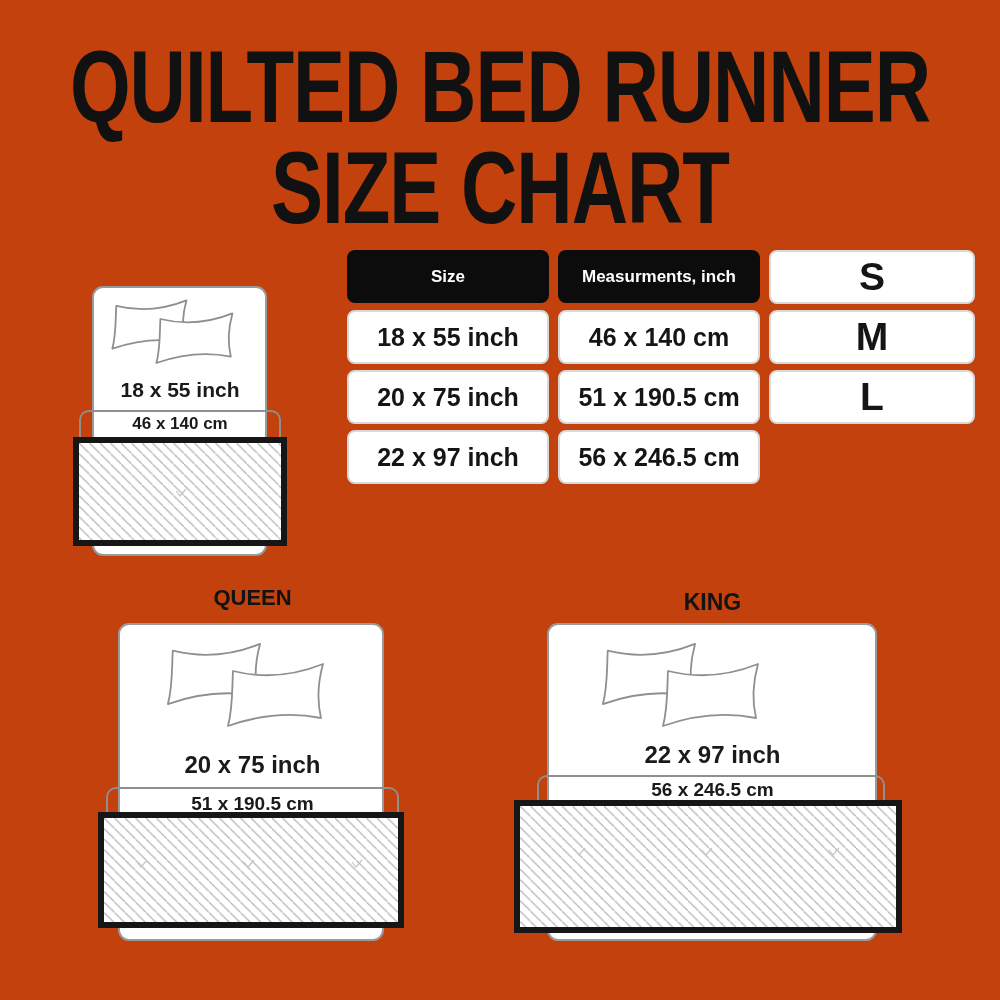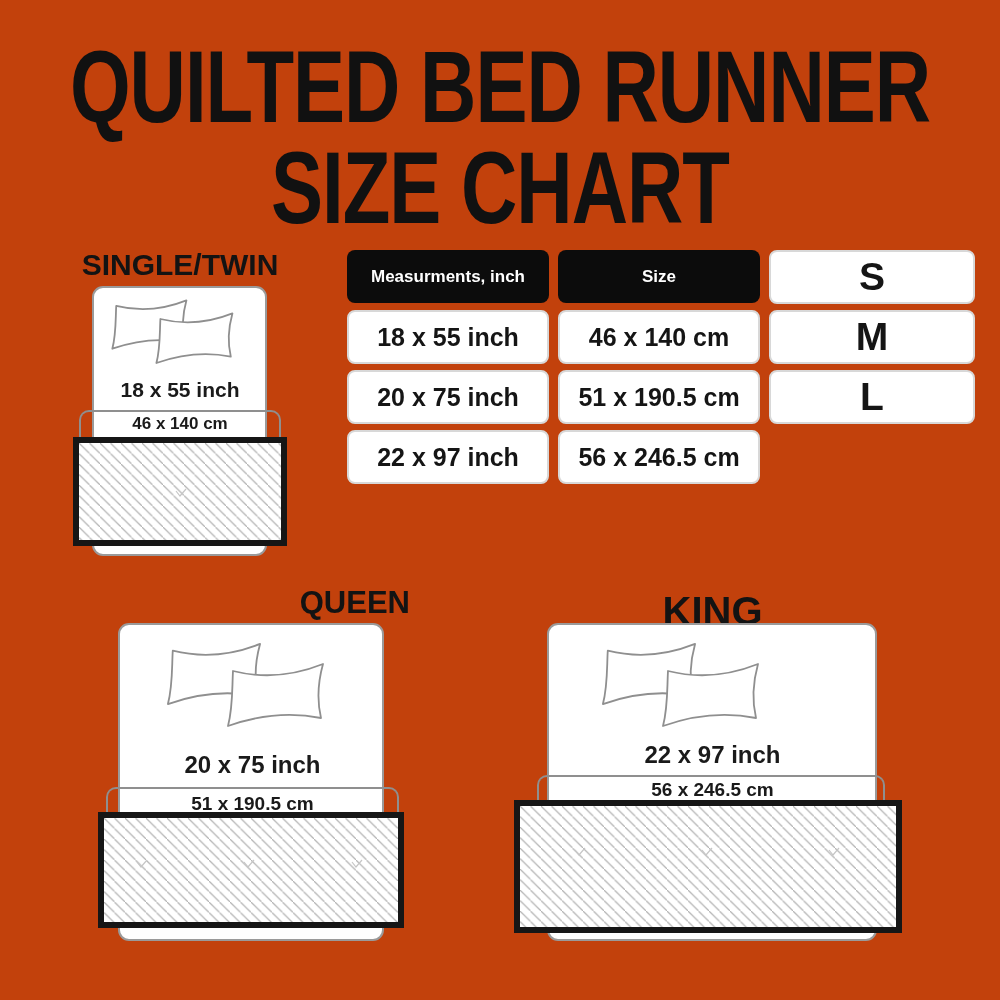--- a/index.html
+++ b/index.html
@@ -41,52 +41,51 @@
   .single .diag-label{top:0;font-size:30px;}
   .single .bed{left:32px;top:38px;width:171px;height:266px;}
   .single .pillows{left:50px;top:50px;width:130px;height:78px;}
   .single .inch-label{top:130px;font-size:21px;}
   .single .bracket{left:19px;top:162px;width:198px;height:28px;}
   .single .cm-label{top:166px;font-size:17px;}
   .single .runner{left:13px;top:189px;width:202px;height:97px;}
 
   
   .queen{left:95px;top:585px;width:315px;height:370px;}
-  .queen .diag-label{top:0;font-size:31px;text-align:right;}
+  .queen .diag-label{top:0;font-size:22px;}
   .queen .bed{left:23px;top:38px;width:262px;height:314px;}
   .queen .pillows{left:70px;top:56px;width:165px;height:92px;}
   .queen .inch-label{top:166px;font-size:24px;}
   .queen .bracket{left:11px;top:202px;width:289px;height:30px;}
   .queen .cm-label{top:208px;font-size:19px;}
   .queen .runner{left:3px;top:227px;width:294px;height:104px;}
 
   
   .king{left:505px;top:585px;width:415px;height:370px;}
-  .king .diag-label{top:4px;font-size:40px;}
+  .king .diag-label{top:4px;font-size:23px;}
   .king .bed{left:42px;top:38px;width:326px;height:314px;}
   .king .pillows{left:95px;top:56px;width:165px;height:92px;}
   .king .inch-label{top:156px;font-size:24px;}
   .king .bracket{left:32px;top:190px;width:344px;height:28px;}
   .king .cm-label{top:194px;font-size:19px;}
   .king .runner{left:9px;top:215px;width:376px;height:121px;}
 
   .stitch{fill:none;stroke:#c6c6c6;stroke-width:1.2;}
 </style>
 </head>
 <body>
 
 <div class="page">
 
   <header class="title">
     <div class="title-line">QUILTED BED RUNNER</div>
     <div class="title-line">SIZE CHART</div>
   </header>
 
   <section class="diagram single">
-    <div class="diag-label">SINGLE/TWIN</div>
     <div class="bed"></div>
     <svg class="pillows" viewBox="0 0 130 78">
       <path class="pillow" transform="scale(0.78)" d="M 8,10 C 36,17 68,15 98,3 C 93,21 92,40 96,57 C 66,51 34,54 3,65 C 8,46 7,27 8,10 Z"></path>
       <path class="pillow" transform="translate(44,13) scale(0.8)" d="M 8,10 C 36,17 68,15 98,3 C 93,21 92,40 96,57 C 66,51 34,54 3,65 C 8,46 7,27 8,10 Z"></path>
     </svg>
     <div class="inch-label">18 x 55 inch</div>
     <div class="bracket"></div>
     <div class="cm-label">46 x 140 cm</div>
     <div class="runner">
       <svg>
@@ -95,22 +94,22 @@
             <path d="M -2,-2 L 13,13" stroke="#b4b4b4" stroke-width="1.2"></path>
           </pattern>
         </defs>
         <rect x="0" y="0" width="100%" height="100%" fill="url(#h1)"></rect>
         <path class="stitch" d="M 97,48 l 4,5 l 6,-7"></path>
       </svg>
     </div>
   </section>
 
   <section class="size-table">
+    <div class="th">Size</div>
     <div class="th">Measurments, inch</div>
-    <div class="th">Size</div>
 
     <div class="td size-cell">S</div>
     <div class="td">18 x 55 inch</div>
     <div class="td">46 x 140 cm</div>
 
     <div class="td size-cell">M</div>
     <div class="td">20 x 75 inch</div>
     <div class="td">51 x 190.5 cm</div>
 
     <div class="td size-cell">L</div>

